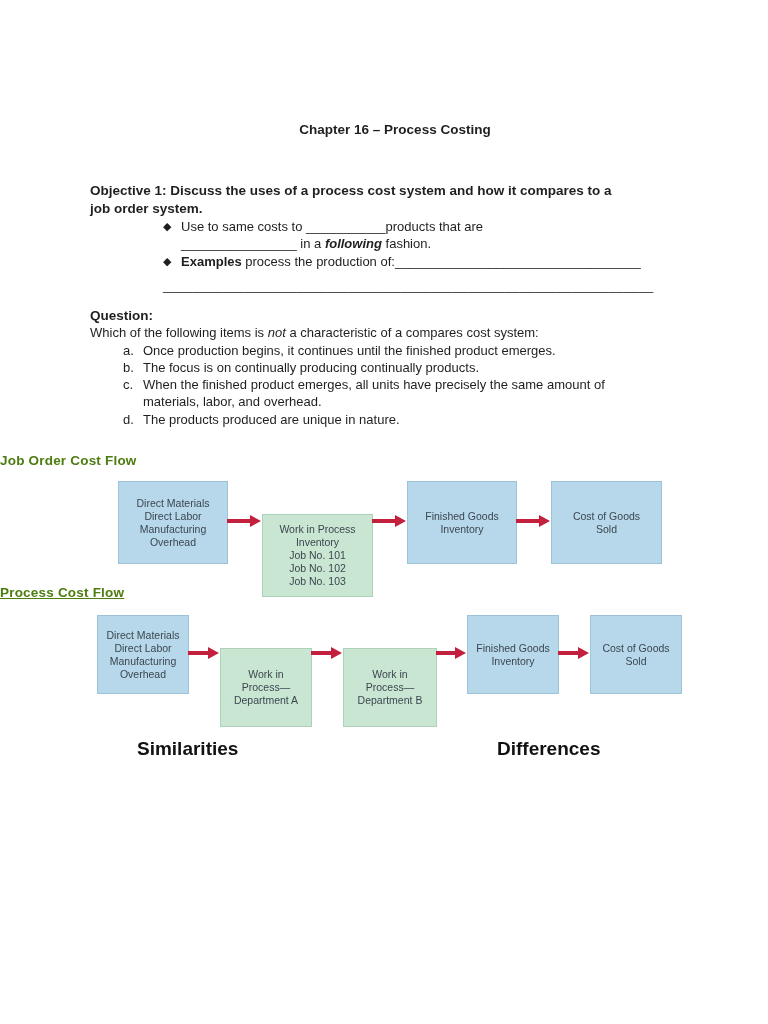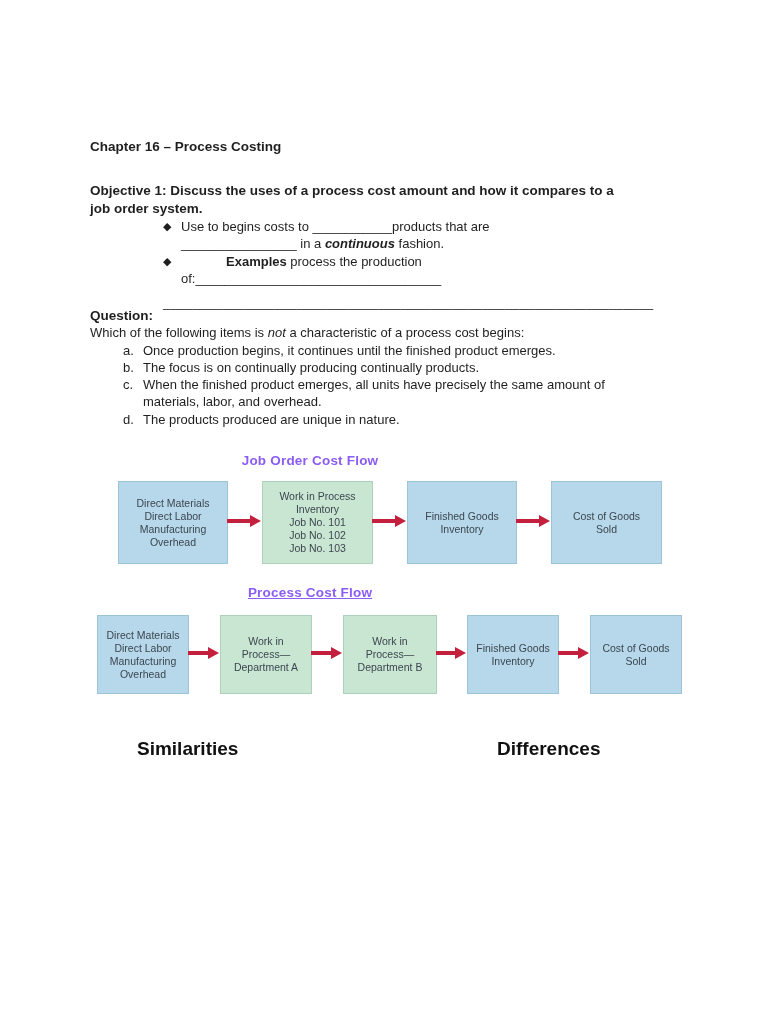--- a/index.html
+++ b/index.html
@@ -8,66 +8,66 @@
     background: #ffffff;
     position: relative;
     font-family: "Liberation Sans", sans-serif;
     color: var(--text-dark, #1f1f1f);
     overflow: hidden;
   }
 
   
   .chapter-title {
     position: absolute; top: 122px; left: 90px; width: 610px;
-    font-size: 13.5px; font-weight: 700; margin-top: 17px;
+    text-align: center; font-size: 13.5px; font-weight: 700;
   }
   .objective {
     position: absolute; top: 182px; left: 90px; width: 600px;
     font-size: 13.5px; font-weight: 700; line-height: 17.5px;
   }
   .bullets {
     position: absolute; top: 218px; left: 163px; width: 520px;
     font-size: 13px; line-height: 17.3px;
   }
   .bullet-row { display: flex; }
   .bullet-marker { width: 18px; font-size: 11px; line-height: 17.3px; }
   .bullet-text { flex: 1; }
   .bullet-cont { margin-top: 7px; letter-spacing: 0.2px; }
   .bi { font-weight: 700; font-style: italic; }
-  .b  { font-weight: 700; margin-left: 45px; }
+  .b  { font-weight: 700; }
   .i  { font-style: italic; }
 
   .question {
     position: absolute; top: 307px; left: 90px; width: 612px;
     font-size: 13px; line-height: 17.3px;
   }
   .q-heading { font-weight: 700; font-size: 13.5px; }
   .option { display: flex; margin-left: 33px; }
   .option-letter { width: 20px; flex: 0 0 20px; }
   .option-text { flex: 1; white-space: pre-line; }
 
   
   .diagram-title {
-    position: absolute; left: 0; width: 620px; text-align: center;
-    font-weight: 700; font-size: 13.5px; color: #8b5cf6;
+    position: absolute; left: 0; width: 620px; 
+    font-weight: 700; font-size: 13.5px; color: #4d7c0f;
     letter-spacing: 0.2px;
   }
   #d1-title { top: 453px; }
   #d2-title { top: 585px; text-decoration: underline; }
 
   .flow-box {
     position: absolute;
     display: flex; align-items: center; justify-content: center;
     text-align: center;
     font-size: 10.5px; line-height: 13px;
     color: var(--box-text, #3c4650);
   }
   .box-lines { white-space: pre-line; }
   .box-blue  { background: var(--box-blue,  #b6d8ea); border: 1px solid rgba(80,130,160,0.25); }
-  .box-green { background: var(--box-green, #c9e6d2); border: 1px solid rgba(90,150,110,0.25); }
+  .box-green { background: var(--box-green, #c9e6d2); border: 1px solid rgba(90,150,110,0.25); margin-top: 33px; }
 
   .d1 { top: 481px; height: 81px; }
   #d1-b1 { left: 118px; width: 108px; }
   #d1-b2 { left: 262px; width: 109px; }
   #d1-b3 { left: 407px; width: 108px; }
   #d1-b4 { left: 551px; width: 109px; }
 
   .d2 { top: 615px; height: 77px; }
   #d2-b1 { left: 97px;  width: 90px; }
   #d2-b2 { left: 220px; width: 90px; }
@@ -99,43 +99,43 @@
   .footer-label { position: absolute; top: 738px; font-weight: 700; font-size: 19px; color: #111; }
   #similarities { left: 137px; }
   #differences  { left: 497px; }
 </style>
 </head>
 <body>
 
 <div class="chapter-title">Chapter 16 – Process Costing</div>
 
 <div class="objective">
-  <div>Objective 1: Discuss the uses of a process cost amount and how it compares to a</div>
+  <div>Objective 1: Discuss the uses of a process cost system and how it compares to a</div>
   <div>job order system.</div>
 </div>
 
 <div class="bullets">
   <div class="bullet-row">
     <span class="bullet-marker">◆</span>
-    <span class="bullet-text">Use to begins costs to ___________products that are</span>
+    <span class="bullet-text">Use to same costs to ___________products that are</span>
   </div>
   <div class="bullet-row">
     <span class="bullet-marker"></span>
-    <span class="bullet-text"><span>________________ in a </span><span class="bi">continuous</span><span> fashion.</span></span>
+    <span class="bullet-text"><span>________________ in a </span><span class="bi">following</span><span> fashion.</span></span>
   </div>
   <div class="bullet-row">
     <span class="bullet-marker">◆</span>
     <span class="bullet-text"><span class="b">Examples</span><span> process the production of:__________________________________</span></span>
   </div>
   <div class="bullet-cont">__________________________________________________________________</div>
 </div>
 
 <div class="question">
   <div class="q-heading">Question:</div>
-  <div><span>Which of the following items is </span><span class="i">not</span><span> a characteristic of a process cost begins:</span></div>
+  <div><span>Which of the following items is </span><span class="i">not</span><span> a characteristic of a compares cost system:</span></div>
   <div class="option">
     <span class="option-letter">a.</span>
     <span class="option-text">Once production begins, it continues until the finished product emerges.</span>
   </div>
   <div class="option">
     <span class="option-letter">b.</span>
     <span class="option-text">The focus is on continually producing continually products.</span>
   </div>
   <div class="option">
     <span class="option-letter">c.</span>

